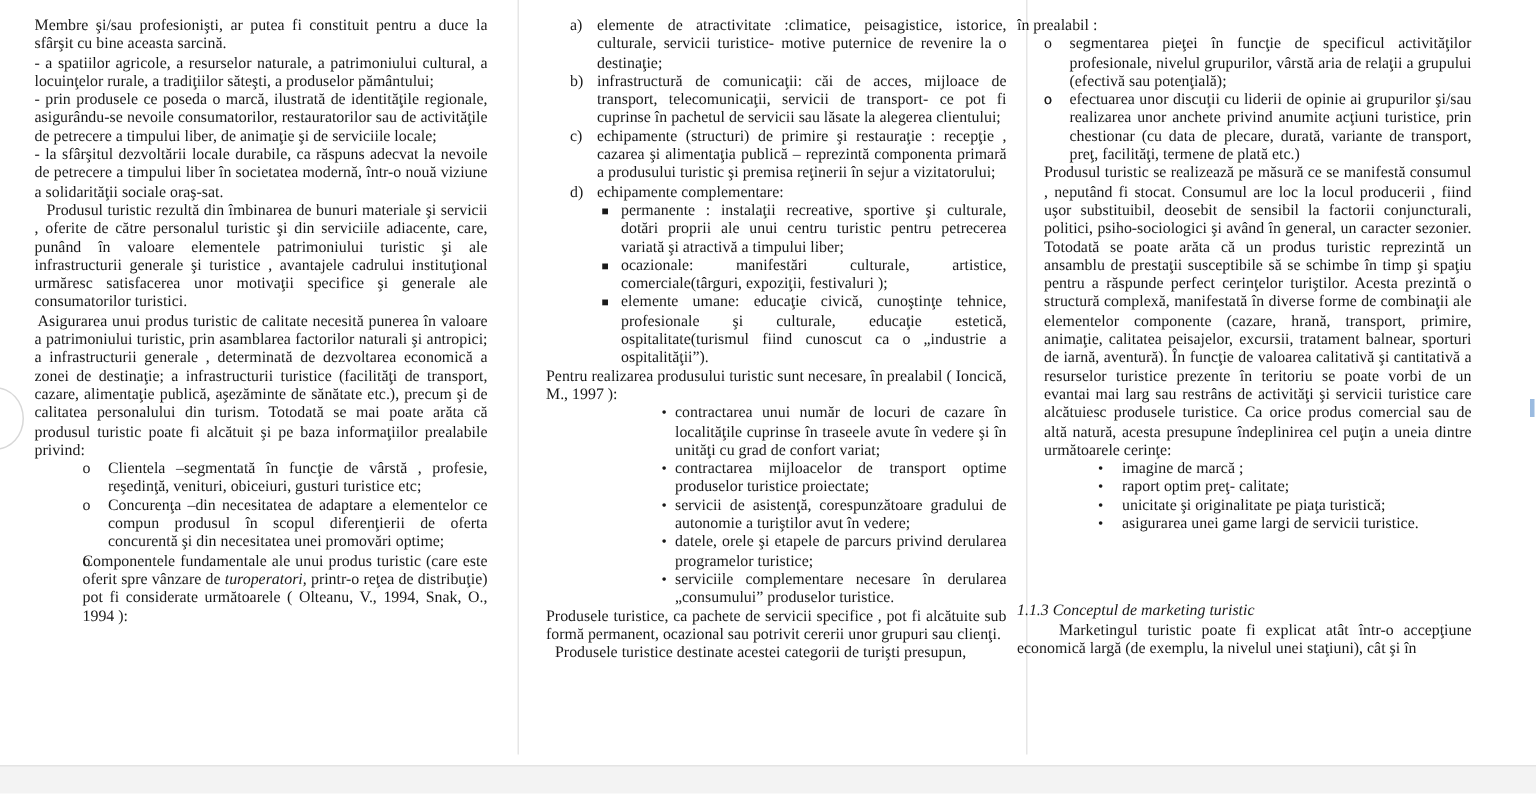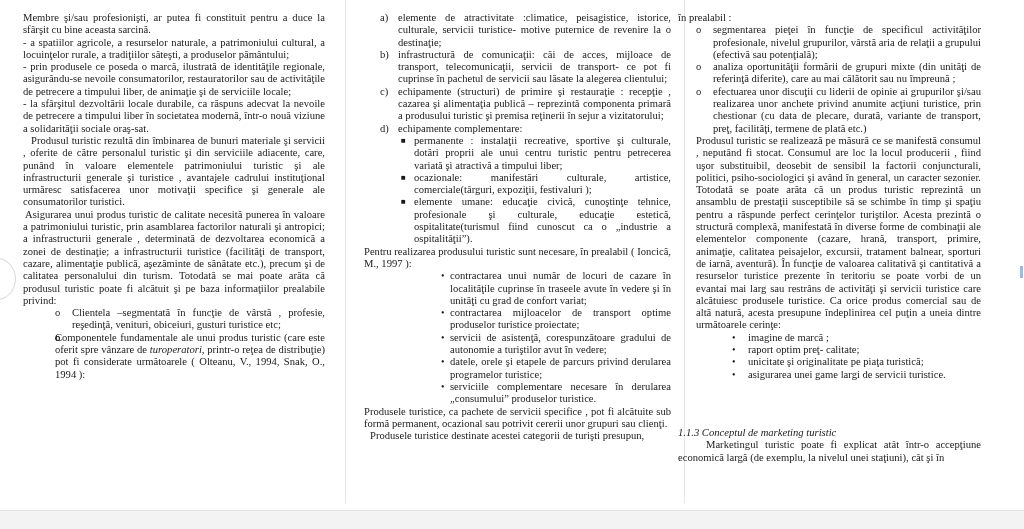--- a/index.html
+++ b/index.html
@@ -53,21 +53,21 @@
 
   <div class="page col1">
     <p>Membre şi/sau profesionişti, ar putea fi constituit pentru a duce la sfârşit cu bine aceasta sarcină.</p>
     <p>- a spatiilor agricole, a resurselor naturale, a patrimoniului cultural, a locuinţelor rurale, a tradiţiilor săteşti, a produselor pământului;</p>
     <p>- prin produsele ce poseda o marcă, ilustrată de identităţile regionale, asigurându-se nevoile consumatorilor, restauratorilor sau de activităţile de petrecere a timpului liber, de animaţie şi de serviciile locale;</p>
     <p>- la sfârşitul dezvoltării locale durabile, ca răspuns adecvat la nevoile de petrecere a timpului liber în societatea modernă, într-o nouă viziune a solidarităţii sociale oraş-sat.</p>
     <p class="indent">Produsul turistic rezultă din îmbinarea de bunuri materiale şi servicii , oferite de către personalul turistic şi din serviciile adiacente, care, punând în valoare elementele patrimoniului turistic şi ale infrastructurii generale şi turistice , avantajele cadrului instituţional urmăresc satisfacerea unor motivaţii specifice şi generale ale consumatorilor turistici.</p>
     <p class="indent" style="text-indent:2px">Asigurarea unui produs turistic de calitate necesită punerea în valoare a patrimoniului turistic, prin asamblarea factorilor naturali şi antropici; a infrastructurii generale  , determinată de dezvoltarea economică a zonei de destinaţie; a infrastructurii turistice (facilităţi de transport, cazare, alimentaţie publică, aşezăminte de sănătate etc.), precum şi de calitatea personalului din turism. Totodată se mai poate arăta că produsul turistic poate fi alcătuit şi pe baza informaţiilor prealabile privind:</p>
     <ul class="circle-list">
       <li class="li"><span class="mk">o</span><span>Clientela –segmentată în funcţie de vârstă , profesie, reşedinţă, venituri, obiceiuri, gusturi turistice etc;</span></li>
-      <li class="li"><span class="mk">o</span></li>
+      <li class="li"><span class="mk">o</span><span>Concurenţa –din necesitatea de adaptare a elementelor ce compun produsul în scopul diferenţierii de oferta concurentă şi din necesitatea unei promovări optime;</span></li>
       <li class="li"><span class="mk">o</span></li>
     </ul>
     <p style="padding-left:32px"><span>Componentele fundamentale ale unui produs turistic (care este oferit spre vânzare de </span><span class="ital">turoperatori,</span><span> printr-o reţea de distribuţie) pot fi considerate următoarele ( Olteanu, V., 1994, Snak, O., 1994 ):</span></p>
   </div>
 
   <div class="page col2">
     <ol class="alpha-list" style="margin-left:16px">
       <li class="li"><span class="mk">a)</span><span>elemente de atractivitate :climatice, peisagistice, istorice, culturale, servicii turistice- motive puternice de revenire la o destinaţie;</span></li>
       <li class="li"><span class="mk">b)</span><span>infrastructură de comunicaţii: căi de acces, mijloace de transport, telecomunicaţii, servicii de transport- ce pot fi cuprinse în pachetul de servicii sau lăsate la alegerea clientului;</span></li>
       <li class="li"><span class="mk">c)</span><span>echipamente (structuri) de primire şi restauraţie : recepţie , cazarea şi alimentaţia publică – reprezintă componenta primară a produsului turistic şi premisa reţinerii în sejur a vizitatorului;</span></li>
@@ -87,21 +87,21 @@
       <li class="li"><span class="mk">•</span><span>serviciile complementare necesare în derularea „consumului” produselor turistice.</span></li>
     </ul>
     <p>Produsele turistice, ca pachete de servicii specifice , pot fi alcătuite sub formă permanent, ocazional sau potrivit cererii unor grupuri sau clienţi.</p>
     <p class="indent" style="text-indent:6px">Produsele turistice destinate acestei categorii de turişti presupun,</p>
   </div>
 
   <div class="page col3">
     <p>în prealabil :</p>
     <ul class="circle-list3">
       <li class="li"><span class="mk">o</span><span>segmentarea pieţei în funcţie de specificul activităţilor profesionale, nivelul grupurilor, vârstă aria de relaţii a grupului (efectivă sau potenţială);</span></li>
-      <li class="li"><span class="mk">o</span><span>analiza oportunităţii formării de grupuri mixte (din unităţi de referinţă diferite), care au mai călătorit sau nu împreună ;</span></li>
+      <li class="li"><span class="mk">o</span></li>
       <li class="li"><span class="mk">o</span><span>efectuarea unor discuţii cu liderii de opinie ai grupurilor şi/sau  realizarea unor anchete privind anumite acţiuni turistice, prin chestionar (cu data de plecare, durată, variante de transport, preţ, facilităţi, termene de plată etc.)</span></li>
     </ul>
     <p style="padding-left:18px">Produsul turistic se realizează pe măsură ce se manifestă consumul , neputând fi stocat. Consumul are loc la locul producerii , fiind uşor substituibil, deosebit de sensibil la factorii conjuncturali, politici, psiho-sociologici şi având în general, un caracter sezonier. Totodată se poate arăta că un produs turistic reprezintă un ansamblu de prestaţii susceptibile să se schimbe în timp şi spaţiu pentru a răspunde perfect cerinţelor turiştilor. Acesta prezintă o structură complexă, manifestată în diverse forme de combinaţii ale elementelor componente (cazare, hrană, transport, primire, animaţie, calitatea peisajelor, excursii, tratament balnear, sporturi de iarnă, aventură). În funcţie de valoarea calitativă şi cantitativă a resurselor turistice  prezente în teritoriu se poate vorbi de un evantai mai larg sau restrâns de activităţi şi servicii turistice care alcătuiesc produsele turistice. Ca orice produs comercial sau de altă natură, acesta presupune îndeplinirea cel puţin a uneia dintre următoarele cerinţe:</p>
     <ul class="dot-list2" style="margin-left:18px">
       <li class="li"><span class="mk">•</span><span>imagine de marcă ;</span></li>
       <li class="li"><span class="mk">•</span><span>raport optim preţ- calitate;</span></li>
       <li class="li"><span class="mk">•</span><span>unicitate şi originalitate pe piaţa turistică;</span></li>
       <li class="li"><span class="mk">•</span><span>asigurarea unei game largi de servicii turistice.</span></li>
     </ul>
     <p class="heading">1.1.3 Conceptul de marketing turistic</p>

